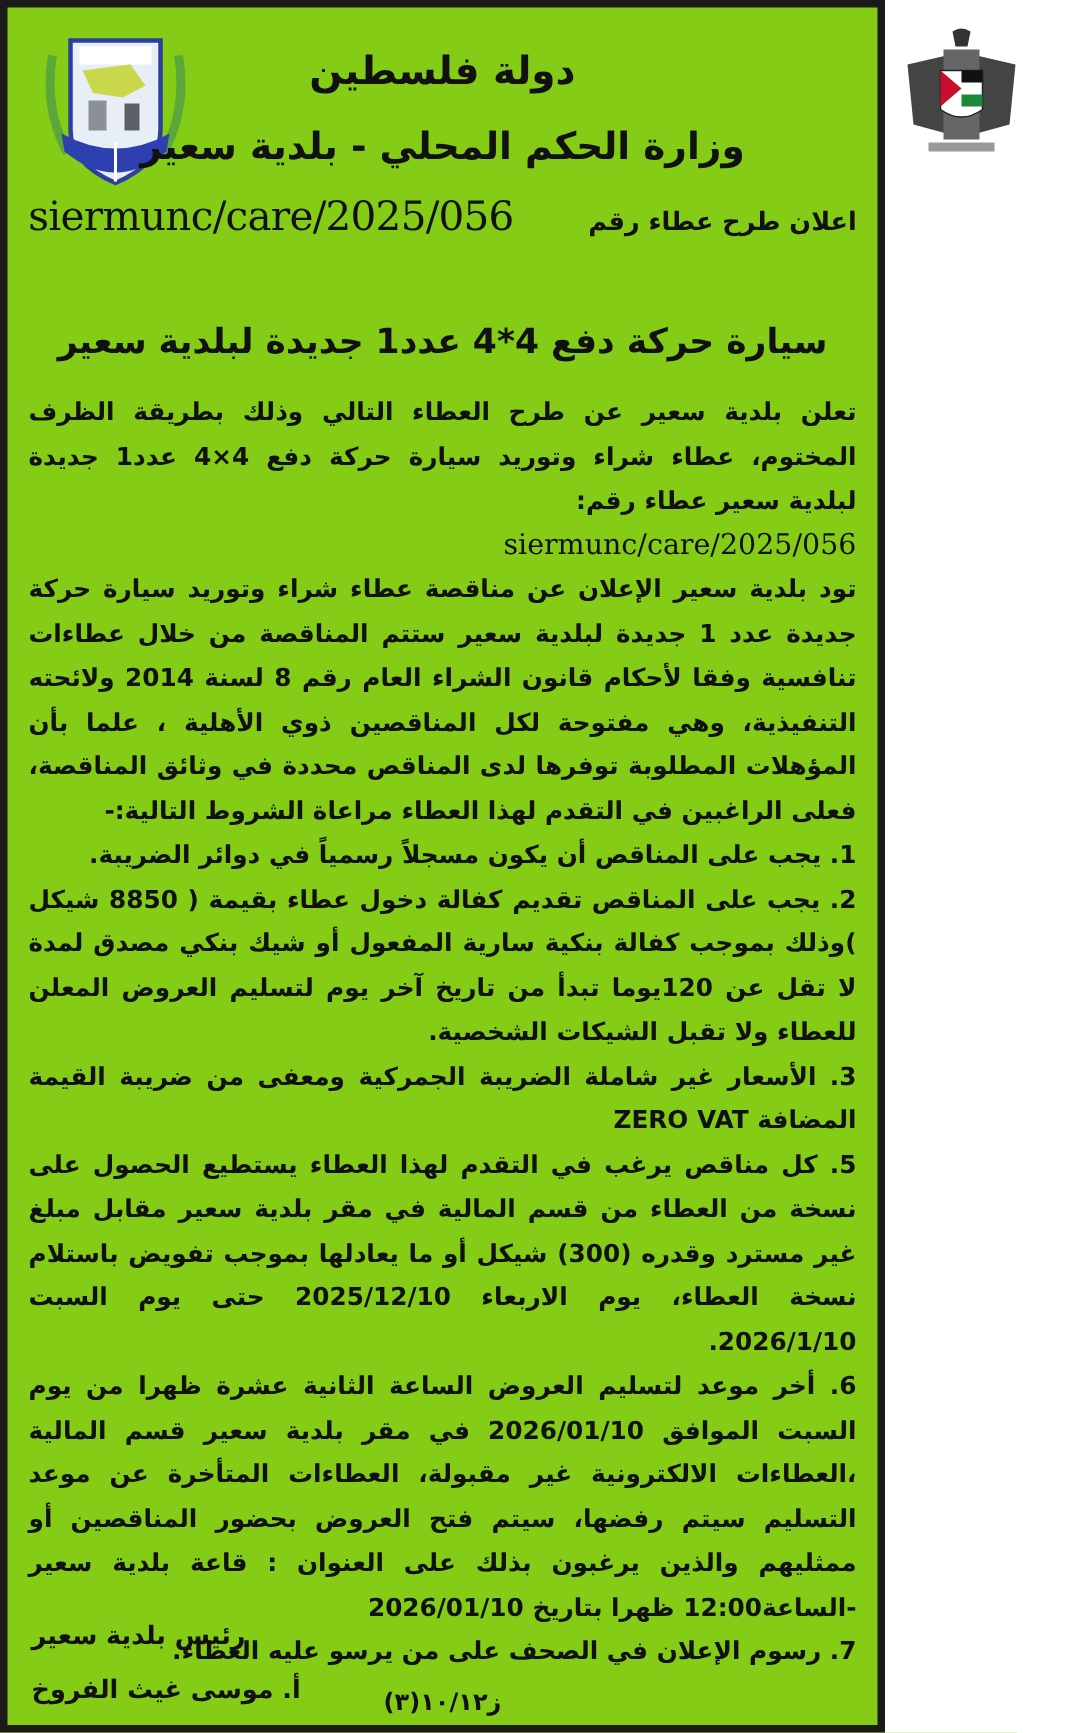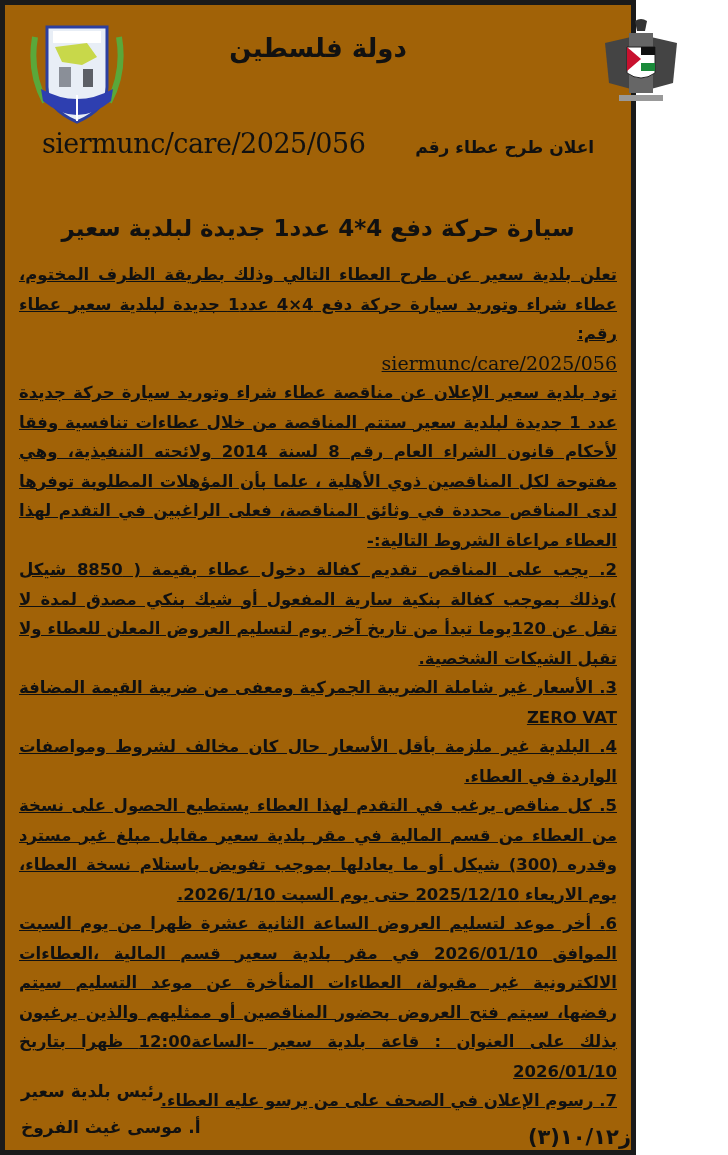--- a/index.html
+++ b/index.html
@@ -1,48 +1,48 @@
 <!DOCTYPE html>
 <html><head>
   <meta charset="utf-8">
   <style>
     html, body { margin: 0; padding: 0; background: #ffffff; }
     body { width: 728px; height: 1155px; overflow: hidden; }
     .frame {
       position: absolute; left: 0; top: 0;
-      width: 636px; height: 1155px;
+      width: 590px; height: 1155px;
       box-sizing: border-box;
       border: 5px solid #1a1a1a;
-      background: #a16207;
+      background: #84cc16;
       font-family: "DejaVu Sans", sans-serif;
       color: #111;
     }
     .header { position: relative; height: 255px; }
     .logo-left { position: absolute; left: 22px; top: 12px; width: 100px; height: 110px; }
     .logo-right { position: absolute; left: 596px; top: 12px; width: 80px; height: 90px; }
     .hdr-line { position: absolute; left: 0; right: 0; text-align: center; direction: rtl; font-weight: bold; }
     .country { top: 28px; font-size: 26px; }
     .ministry { top: 78px; font-size: 25px; }
     .ref-line { top: 122px; font-size: 28px; direction: ltr; }
     .ref-line .ar { font-size: 17px; font-weight: bold; margin-left: 40px; }
     .ref-line .en { font-family: "DejaVu Serif", serif; font-weight: normal; font-size: 27px; letter-spacing: -0.5px; }
     .title1 { top: 165px; font-size: 27px; }
     .title2 { top: 210px; font-size: 23px; }
 
     .body-text {
       position: absolute; left: 14px; right: 14px; top: 255px;
       direction: rtl; text-align: justify;
-      font-size: 16.5px; line-height: 29.5px; font-weight: bold; text-decoration: underline;
+      font-size: 16.5px; line-height: 29.5px; font-weight: bold;
     }
     .body-text p { margin: 0; }
     .ref-en { font-family: "DejaVu Serif", serif; font-weight: normal; font-size: 19px; direction: ltr; unicode-bidi: embed; display: block; text-align: right; }
     .cond { margin: 0; }
     .sign { position: absolute; left: 16px; top: 1068px; direction: rtl; text-align: right; font-weight: bold; font-size: 17px; line-height: 36px; width: 200px; }
     .sign div { text-align: left; direction: rtl; }
-    .code { position: absolute; left: 0; right: 0; top: 1120px; font-size: 21px; font-weight: bold; direction: rtl; }
+    .code { position: absolute; left: 0; right: 0; top: 1120px; text-align: center; font-size: 16px; font-weight: bold; direction: rtl; }
   </style>
 </head>
 <body>
 
 <div class="frame">
   <div class="header">
     <svg class="logo-left" viewBox="0 0 100 110">
       <path d="M8 20 Q2 55 18 85" stroke="#5aa83a" stroke-width="6" fill="none"></path>
       <path d="M92 20 Q98 55 82 85" stroke="#5aa83a" stroke-width="6" fill="none"></path>
       <path d="M20 10 H80 V70 Q80 92 50 105 Q20 92 20 70 Z" fill="#e8eef6" stroke="#2c3f9e" stroke-width="3"></path>
@@ -58,34 +58,35 @@
       <path d="M4 26 L30 20 L30 72 L8 66 Z" fill="#444"></path>
       <path d="M76 26 L50 20 L50 72 L72 66 Z" fill="#444"></path>
       <rect x="28" y="16" width="24" height="60" fill="#666"></rect>
       <path d="M26 30 H54 V56 Q40 66 26 56 Z" fill="#ffffff" stroke="#222" stroke-width="1"></path>
       <path d="M26 30 L40 42 L26 54 Z" fill="#c8102e"></path>
       <rect x="40" y="30" width="14" height="8" fill="#111"></rect>
       <rect x="40" y="46" width="14" height="8" fill="#1a8a3a"></rect>
       <rect x="18" y="78" width="44" height="6" fill="#999"></rect>
     </svg>
     <div class="hdr-line country">دولة فلسطين</div>
+    <div class="hdr-line ministry">وزارة الحكم المحلي - بلدية سعير</div>
     <div class="hdr-line ref-line">
       <span class="en">siermunc/care/2025/056</span>
       <span class="ar" style="direction:rtl;unicode-bidi:embed;">اعلان طرح عطاء رقم</span>
     </div>
     <div class="hdr-line title2">سيارة حركة دفع 4*4 عدد1  جديدة لبلدية سعير</div>
   </div>
 
   <div class="body-text">
     <p>تعلن بلدية سعير عن طرح العطاء التالي وذلك بطريقة الظرف المختوم، عطاء شراء وتوريد سيارة حركة دفع 4×4 عدد1  جديدة لبلدية سعير عطاء رقم:</p>
     <span class="ref-en">siermunc/care/2025/056</span>
     <p>تود بلدية سعير الإعلان عن مناقصة عطاء شراء  وتوريد سيارة حركة جديدة عدد 1 جديدة لبلدية سعير ستتم المناقصة من خلال عطاءات تنافسية وفقا لأحكام قانون الشراء العام رقم 8 لسنة 2014 ولائحته التنفيذية، وهي مفتوحة لكل المناقصين ذوي الأهلية ، علما بأن المؤهلات المطلوبة توفرها لدى المناقص محددة في وثائق المناقصة، فعلى الراغبين في التقدم لهذا العطاء مراعاة الشروط التالية:-</p>
+    <p class="cond">1. يجب على المناقص أن يكون مسجلاً رسمياً في دوائر الضريبة.</p>
     <p class="cond">2. يجب على المناقص تقديم كفالة دخول عطاء بقيمة ( 8850 شيكل )وذلك بموجب كفالة بنكية سارية المفعول أو شيك بنكي مصدق لمدة لا تقل عن 120يوما تبدأ من تاريخ آخر يوم لتسليم العروض المعلن للعطاء ولا تقبل الشيكات الشخصية.</p>
     <p class="cond">3. الأسعار غير شاملة الضريبة الجمركية ومعفى من ضريبة القيمة المضافة ZERO VAT</p>
-    <p class="cond">4. البلدية غير ملزمة بأقل الأسعار حال كان مخالف لشروط  ومواصفات الواردة في العطاء.</p>
     <p class="cond">5. كل مناقص يرغب في التقدم لهذا العطاء يستطيع الحصول على نسخة من العطاء من قسم المالية في مقر بلدية سعير مقابل مبلغ غير مسترد وقدره (300) شيكل أو ما يعادلها بموجب تفويض باستلام نسخة العطاء، يوم الاربعاء 2025/12/10 حتى يوم السبت 2026/1/10.</p>
     <p class="cond">6. أخر موعد  لتسليم العروض الساعة الثانية عشرة ظهرا من يوم السبت الموافق 2026/01/10 في مقر بلدية سعير قسم المالية ،العطاءات الالكترونية غير مقبولة، العطاءات المتأخرة عن موعد التسليم سيتم رفضها، سيتم فتح العروض بحضور المناقصين أو ممثليهم والذين يرغبون بذلك على العنوان : قاعة بلدية سعير -الساعة12:00 ظهرا بتاريخ 2026/01/10</p>
     <p class="cond">7. رسوم الإعلان في الصحف على من يرسو عليه العطاء.</p>
   </div>
 
   <div class="sign">
     <div>رئيس بلدية سعير</div>
     <div>أ. موسى غيث الفروخ</div>
   </div>
 

